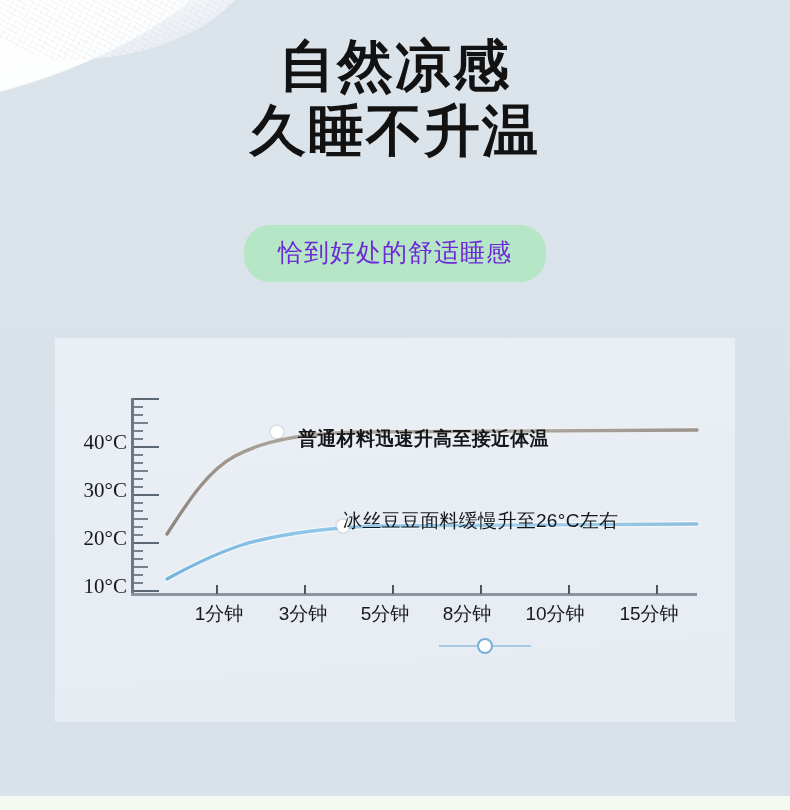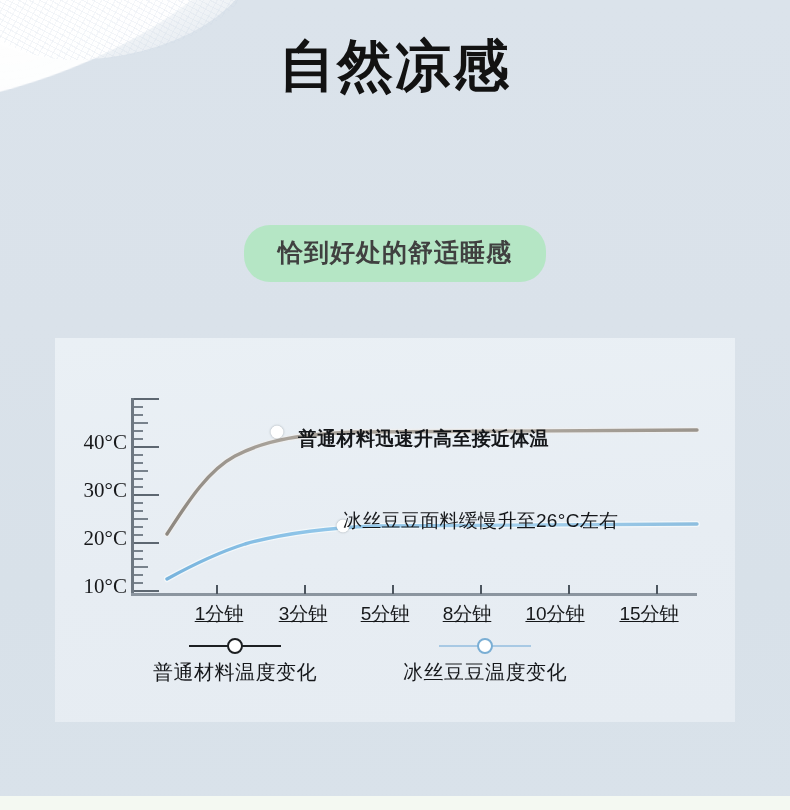--- a/index.html
+++ b/index.html
@@ -73,25 +73,25 @@
   }
   .headline .l2 { display: block; }
 
   
   .pill {
     position: absolute;
     left: 50%;
     transform: translateX(-50%);
     top: 225px;
     background: #b5e6c5;
-    color: #404040;
+    color: #6d28d9;
     border-radius: 26px;
     padding: 11px 34px 13px 34px;
     font-size: 25px;
-    font-weight: bold;
+    font-weight: normal;
     letter-spacing: 1px;
     white-space: nowrap;
   }
 
   
   .card {
     position: absolute;
     left: 55px;
     top: 338px;
     width: 680px;
@@ -178,21 +178,20 @@
     background: #4d565f;
   }
   .xlab {
     position: absolute;
     top: 263px;
     font-size: 19px;
     color: #16181a;
     white-space: nowrap;
     transform: translateX(-50%);
     letter-spacing: 0px;
-    text-decoration: underline;
   }
 
   
   .ann {
     position: absolute;
     font-size: 19px;
     color: #15171a;
     white-space: nowrap;
     letter-spacing: 0.3px;
   }
@@ -273,20 +272,21 @@
 <body>
 
 <div id="page">
 
   <div class="swoosh"></div>
   <div class="swoosh2"></div>
   <div class="swoosh-tex"></div>
 
   <div class="headline">
     <span class="l1">自然凉感</span>
+    <span class="l2">久睡不升温</span>
   </div>
 
   <div class="pill">恰到好处的舒适睡感</div>
 
   <div class="card">
 
 
     <div class="plot">
 
       <div class="ylabels">
@@ -364,33 +364,25 @@
 
       <div class="xlab" style="left:164px;">1分钟</div>
       <div class="xlab" style="left:248px;">3分钟</div>
       <div class="xlab" style="left:330px;">5分钟</div>
       <div class="xlab" style="left:412px;">8分钟</div>
       <div class="xlab" style="left:500px;">10分钟</div>
       <div class="xlab" style="left:594px;">15分钟</div>
     </div>
 
     <div class="legend">
-      <div class="leg-item leg-1">
-        <div class="leg-line">
-          <div class="leg-bar dark"></div>
-          <div class="leg-dot dark"></div>
-        </div>
-        <div class="leg-text">普通材料温度变化</div>
-      </div>
       <div class="leg-item leg-2">
         <div class="leg-line">
           <div class="leg-bar blue"></div>
           <div class="leg-dot blue"></div>
         </div>
-        <div class="leg-text">冰丝豆豆温度变化</div>
       </div>
     </div>
 
   </div>
 
   <div class="bottom-strip"></div>
 
 </div>
 
 </body></html>

